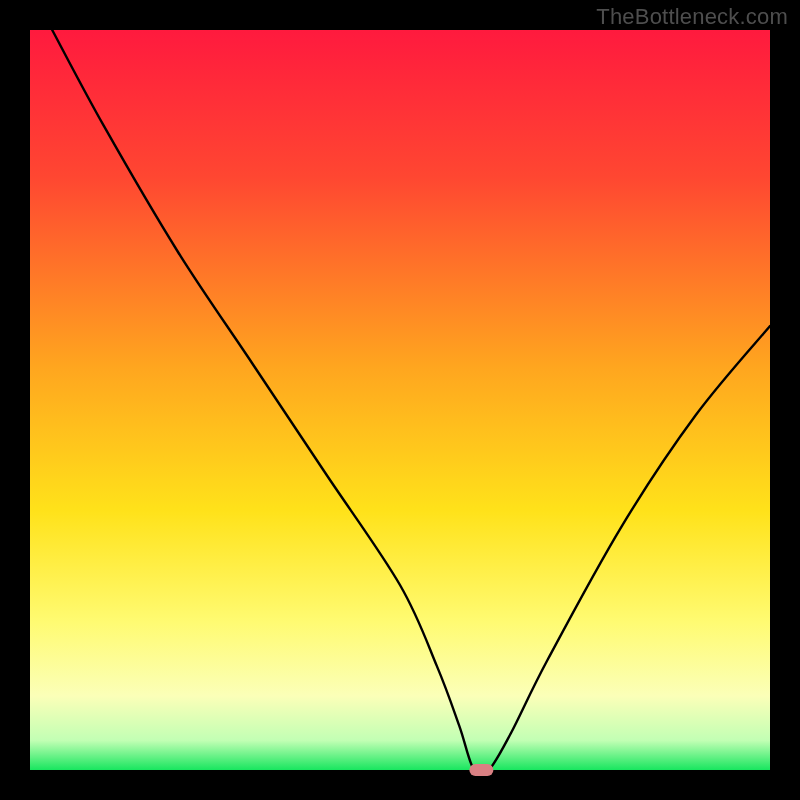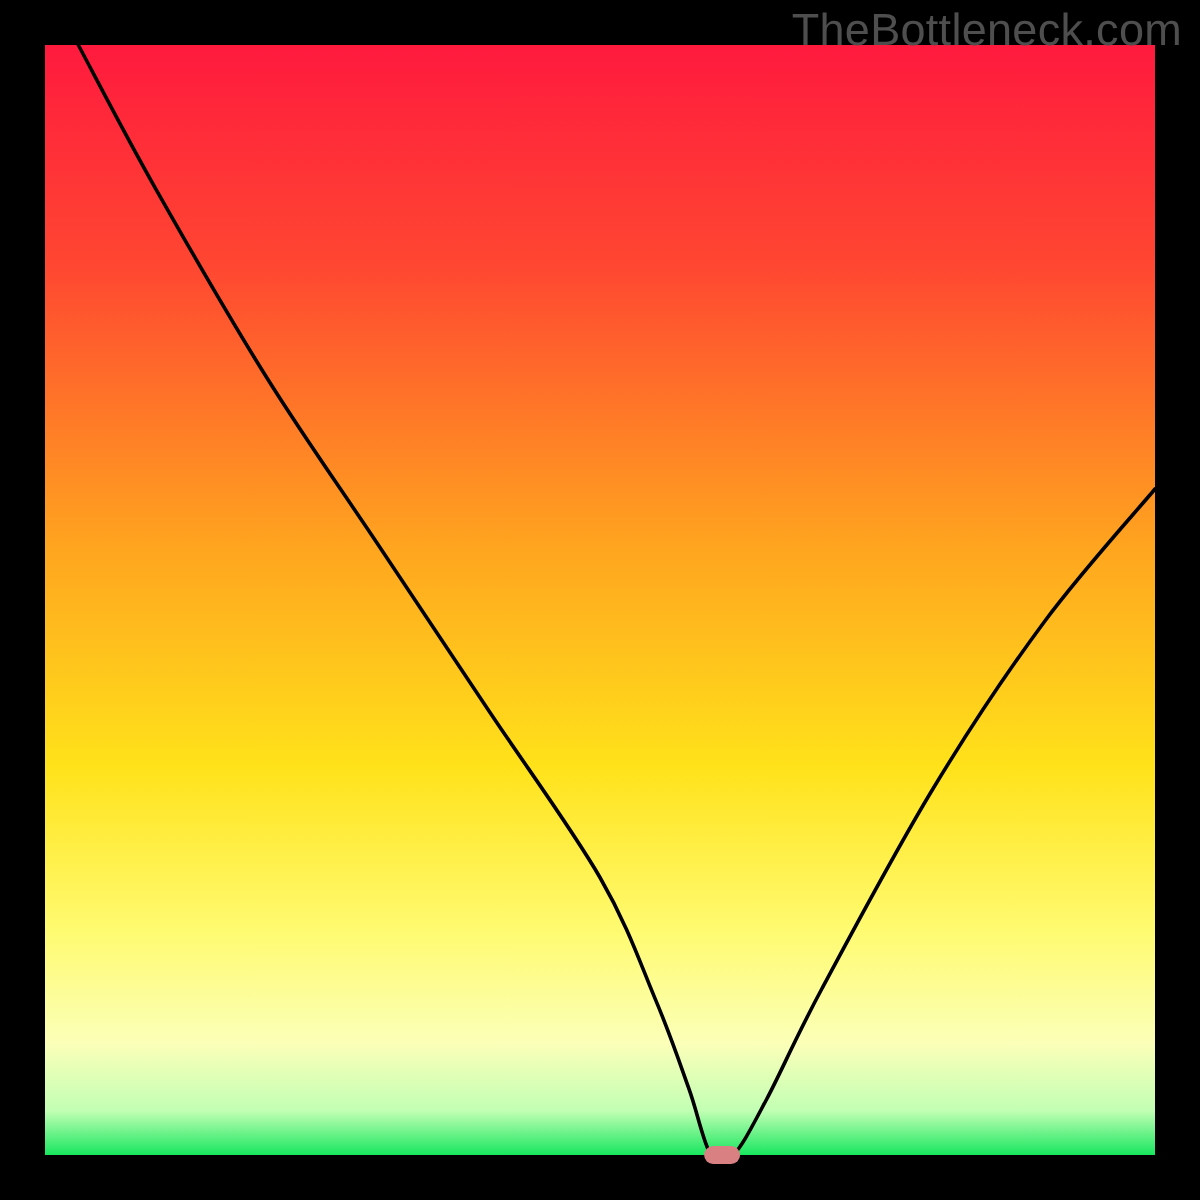--- a/index.html
+++ b/index.html
@@ -15,21 +15,21 @@
     position: relative;
     width: 800px;
     height: 800px;
     background: #000;
   }
   .watermark {
     position: absolute;
     top: 4px;
     right: 12px;
     color: #4e4e4e;
-    font-size: 30px;
+    font-size: 22px;
     font-weight: 500;
     letter-spacing: 0.2px;
     z-index: 10;
   }
   svg {
     position: absolute;
     top: 0;
     left: 0;
   }
 </style>

